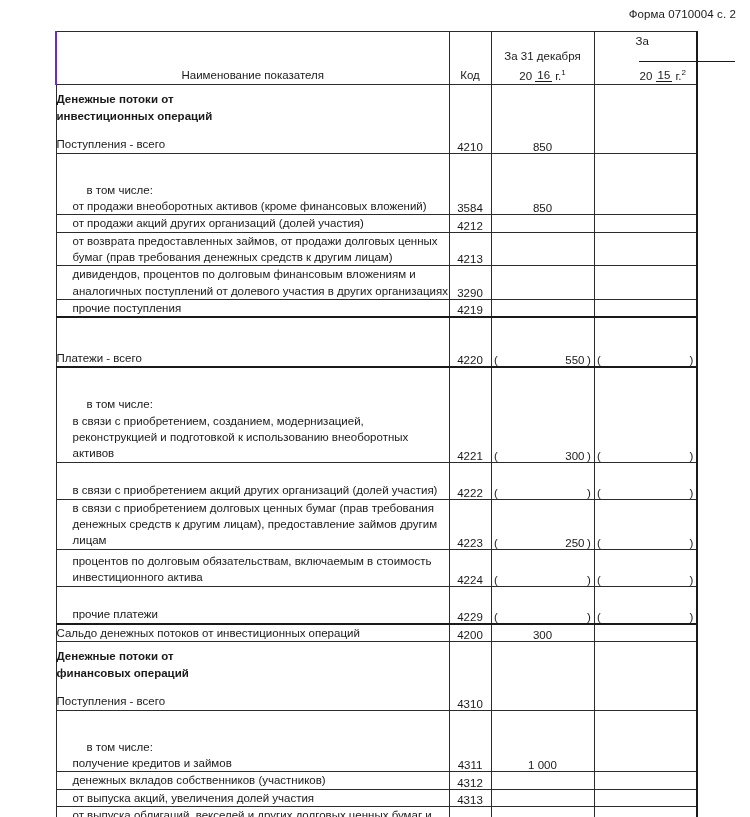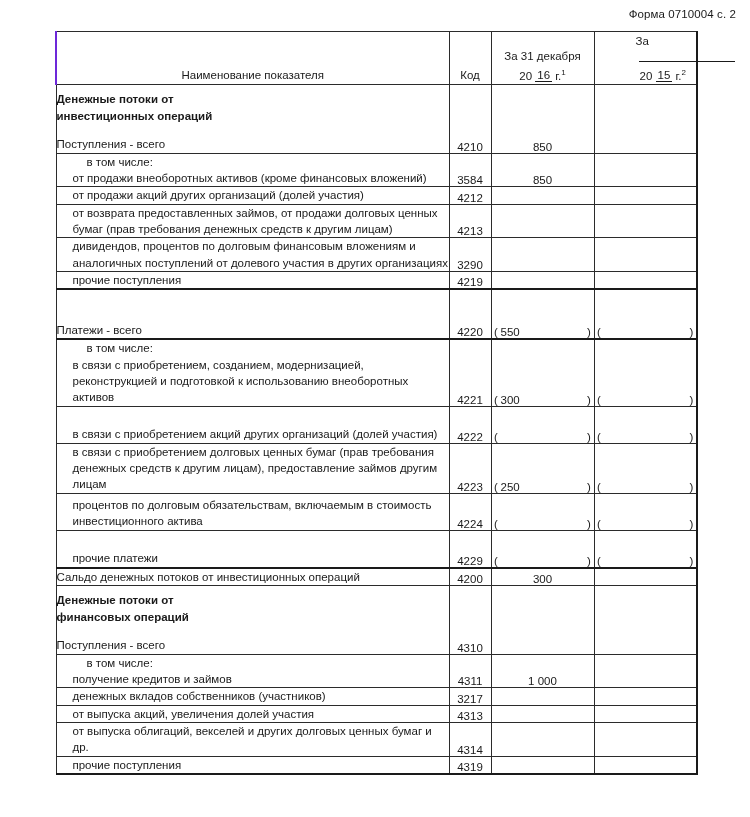--- a/index.html
+++ b/index.html
@@ -103,32 +103,32 @@
   tr.thick-bot > td { border-bottom: 2px solid #1a1a1a; }
   tr.last-row > td { border-bottom: 2px solid #1a1a1a; }
 
   .section-title {
     text-align: left;
     font-weight: bold;
     line-height: 1.45;
     padding-top: 6px;
   }
   .indent1 { padding-left: 16px; }
-  .indent-tn { padding-left: 30px; }
+  .indent-tn { padding-left: 30px; margin-top: 28px; }
   .bold { font-weight: bold; }
 
   
   .paren {
     display: flex;
     align-items: flex-end;
     justify-content: space-between;
     width: 100%;
   }
   .paren .p-l, .paren .p-r { width: 9px; text-align: center; }
-  .paren .p-v { flex: 1; text-align: left; margin-top: 36px; }
+  .paren .p-v { flex: 1; text-align: right; margin-top: 36px; }
 
   .v-bottom { display: block; }
 </style>
 </head>
 <body>
 
 <div class="form-header">Форма 0710004 с. 2</div>
 
 <div class="sheet">
   <table class="cf">
@@ -399,21 +399,21 @@
             <span class="v-bottom">1 000</span>
           </td>
           <td class="val last">
             <span class="v-bottom">&nbsp;</span>
           </td>
         </tr>
         <tr>
           <td class="name">
             <div class="indent1">денежных вкладов собственников (участников)</div>
           </td>
-          <td class="code"><span>3217</span></td>
+          <td class="code"><span>4312</span></td>
           <td class="val">
             <span class="v-bottom">&nbsp;</span>
           </td>
           <td class="val last">
             <span class="v-bottom">&nbsp;</span>
           </td>
         </tr>
         <tr>
           <td class="name">
             <div class="indent1">от выпуска акций, увеличения долей участия</div>

